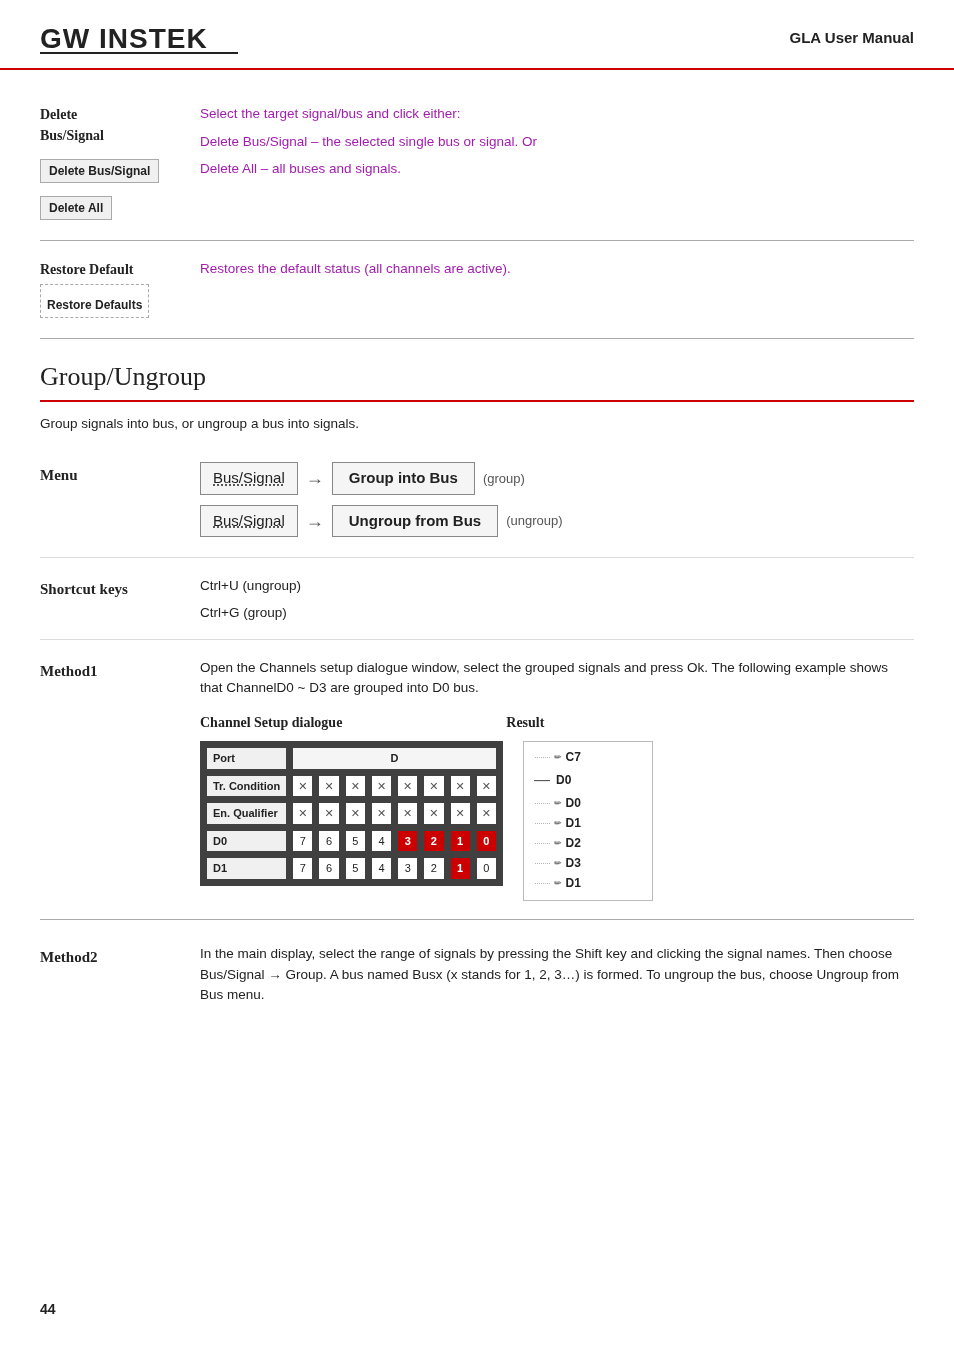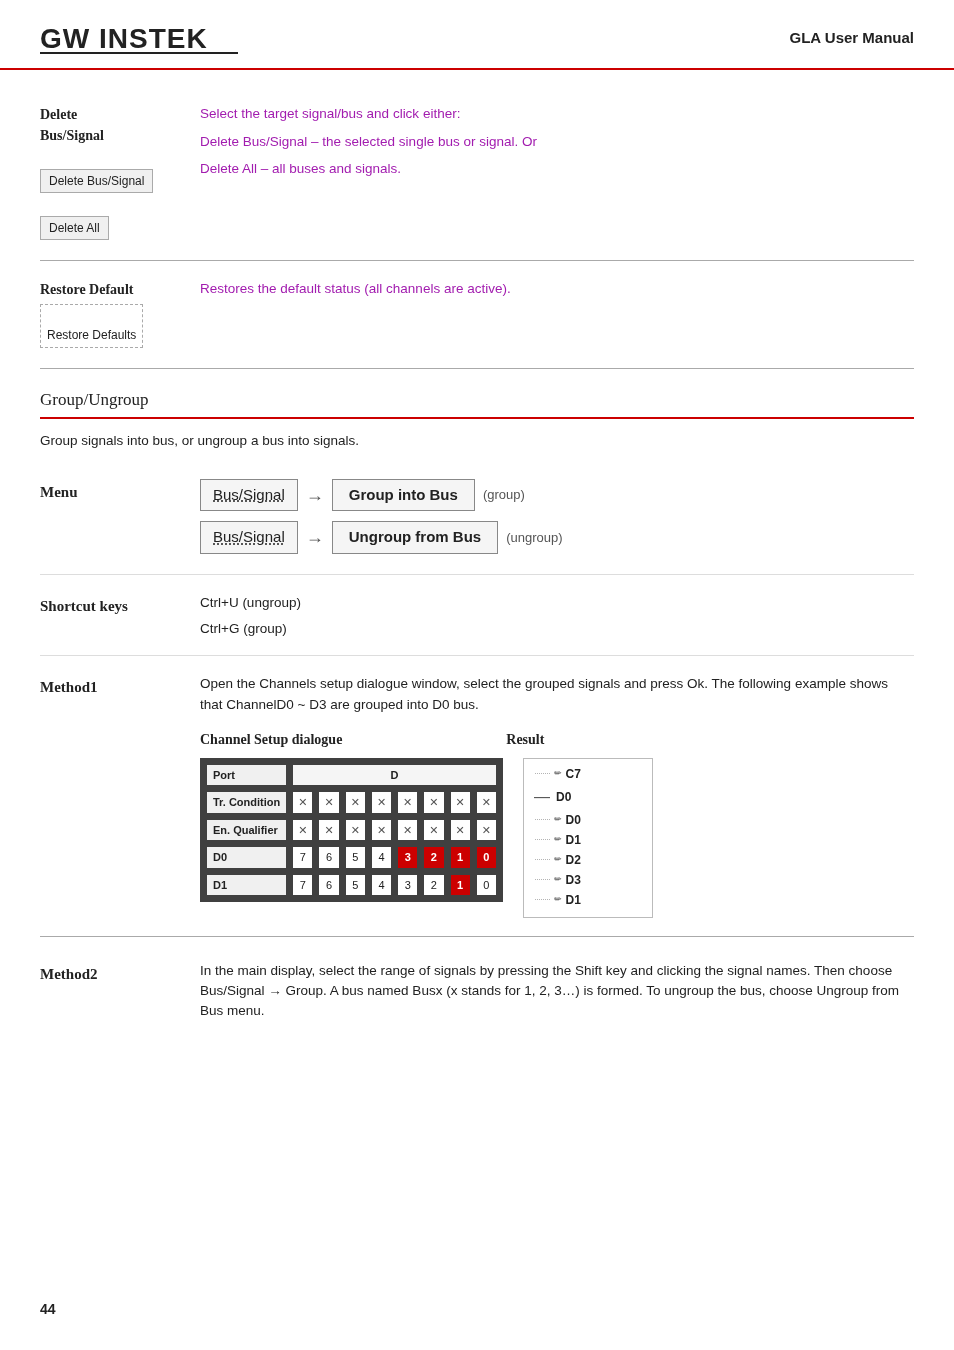--- a/index.html
+++ b/index.html
@@ -65,39 +65,40 @@
       color: #222;
     }
 
     .btn-like {
       display: inline-block;
       border: 1px solid #aaa;
       background: #f0f0f0;
       padding: 2px 8px;
       font-size: 12px;
       color: #222;
-      margin-top: 19px;
+      margin-top: 9px;
       cursor: default;
+      font-weight: bold;
     }
 
     .desc-text {
       font-size: 13.5px;
       color: #a21caf;
     }
 
     hr.section-divider {
       border: none;
       border-top: 1px solid #aaa;
       margin: 8px 0;
     }
 
     
     .section-heading {
       font-family: 'Palatino Linotype', 'Book Antiqua', Palatino, Georgia, serif;
-      font-size: 17px;
+      font-size: 26px;
       font-weight: normal;
       color: #222;
       margin: 18px 0 2px 0;
       border-bottom: 2px solid #c00;
       padding-bottom: 4px;
     }
 
     .intro-text {
       font-size: 13.5px;
       margin: 12px 0 18px 0;

